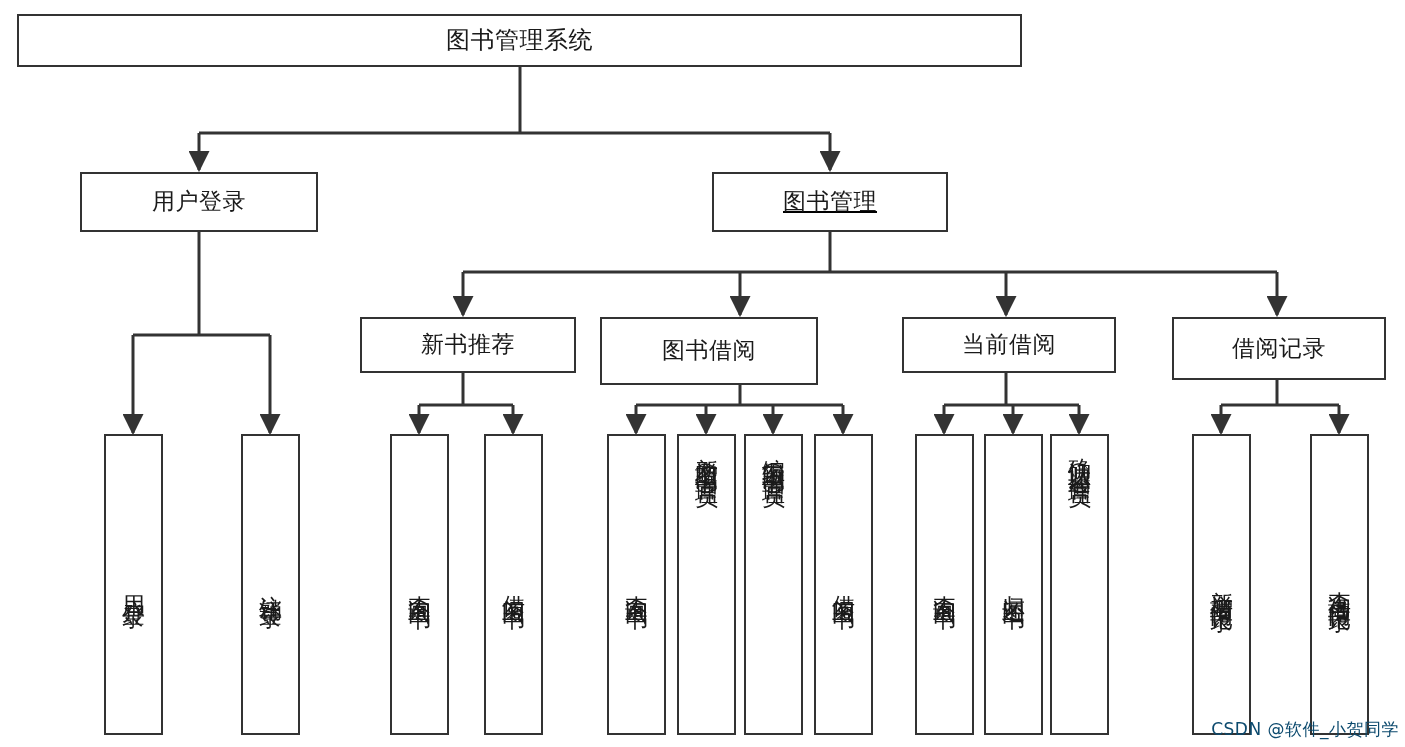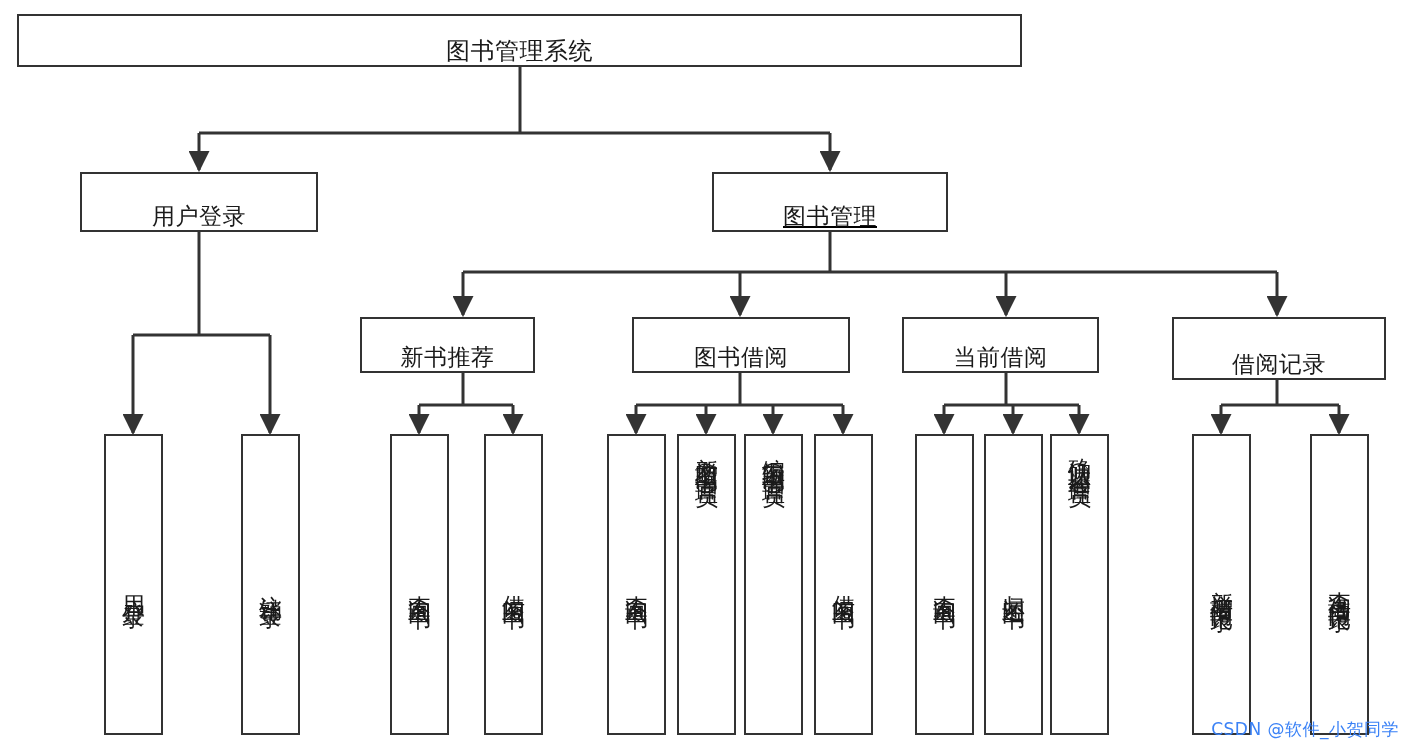--- a/index.html
+++ b/index.html
@@ -24,21 +24,21 @@
     top: 0;
     width: 1405px;
     height: 747px;
   }
   .node {
     position: absolute;
     box-sizing: border-box;
     background: #ffffff;
     border: 2px solid #333333;
     display: flex;
-    align-items: flex-end;
+    align-items: center;
     justify-content: center;
     overflow: hidden;
   }
   .node-label {
     color: #1a1a1a;
     text-align: center;
     line-height: 1.18;
     letter-spacing: 0.5px;
     white-space: nowrap;
   }
@@ -66,21 +66,21 @@
   
   .node.vert.center-text {
     align-items: center;
     padding-top: 0;
   }
   #watermark {
     position: absolute;
     right: 6px;
     bottom: 6px;
     font-size: 17px;
-    color: #3b82f6;
+    color: #0c4a6e;
     letter-spacing: 0.5px;
     user-select: none;
     pointer-events: none;
     white-space: nowrap;
   }
 </style>
 </head>
 <body>
 
 <div id="diagram-root">
@@ -142,29 +142,29 @@
   </div>
 
   <div class="node horiz" style="left:80px; top:172px; width:238px; height:60px;">
     <span class="node-label">用户登录</span>
   </div>
 
   <div class="node horiz" style="left:712px; top:172px; width:236px; height:60px;text-decoration:underline;">
     <span class="node-label">图书管理</span>
   </div>
 
-  <div class="node horiz" style="left:360px; top:317px; width:175px; height:56px;">
+  <div class="node horiz" style="left:360px; top:317px; width:216px; height:56px;">
     <span class="node-label">新书推荐</span>
   </div>
 
-  <div class="node horiz" style="left:632px; top:317px; width:218px; height:56px;">
+  <div class="node horiz" style="left:600px; top:317px; width:218px; height:68px;">
     <span class="node-label">图书借阅</span>
   </div>
 
-  <div class="node horiz" style="left:902px; top:317px; width:197px; height:56px;">
+  <div class="node horiz" style="left:902px; top:317px; width:214px; height:56px;">
     <span class="node-label">当前借阅</span>
   </div>
 
   <div class="node horiz" style="left:1172px; top:317px; width:214px; height:63px;">
     <span class="node-label">借阅记录</span>
   </div>
 
   <div class="node vert center-text" style="left:104px; top:434px; width:59px; height:301px;">
     <span class="node-label">用户登录</span>
   </div>

